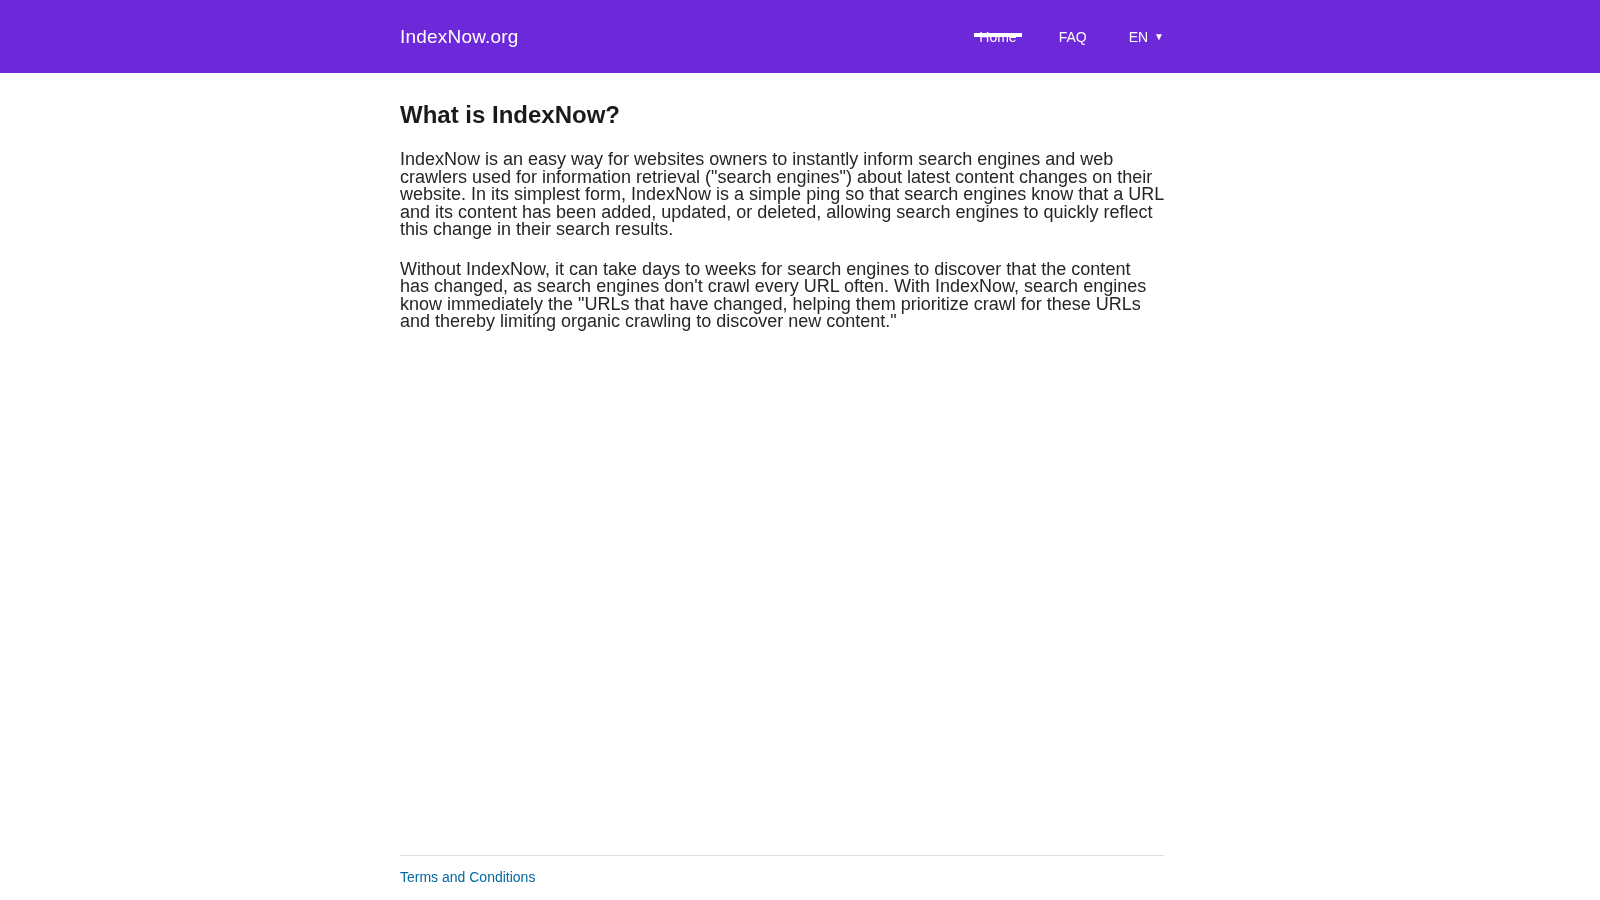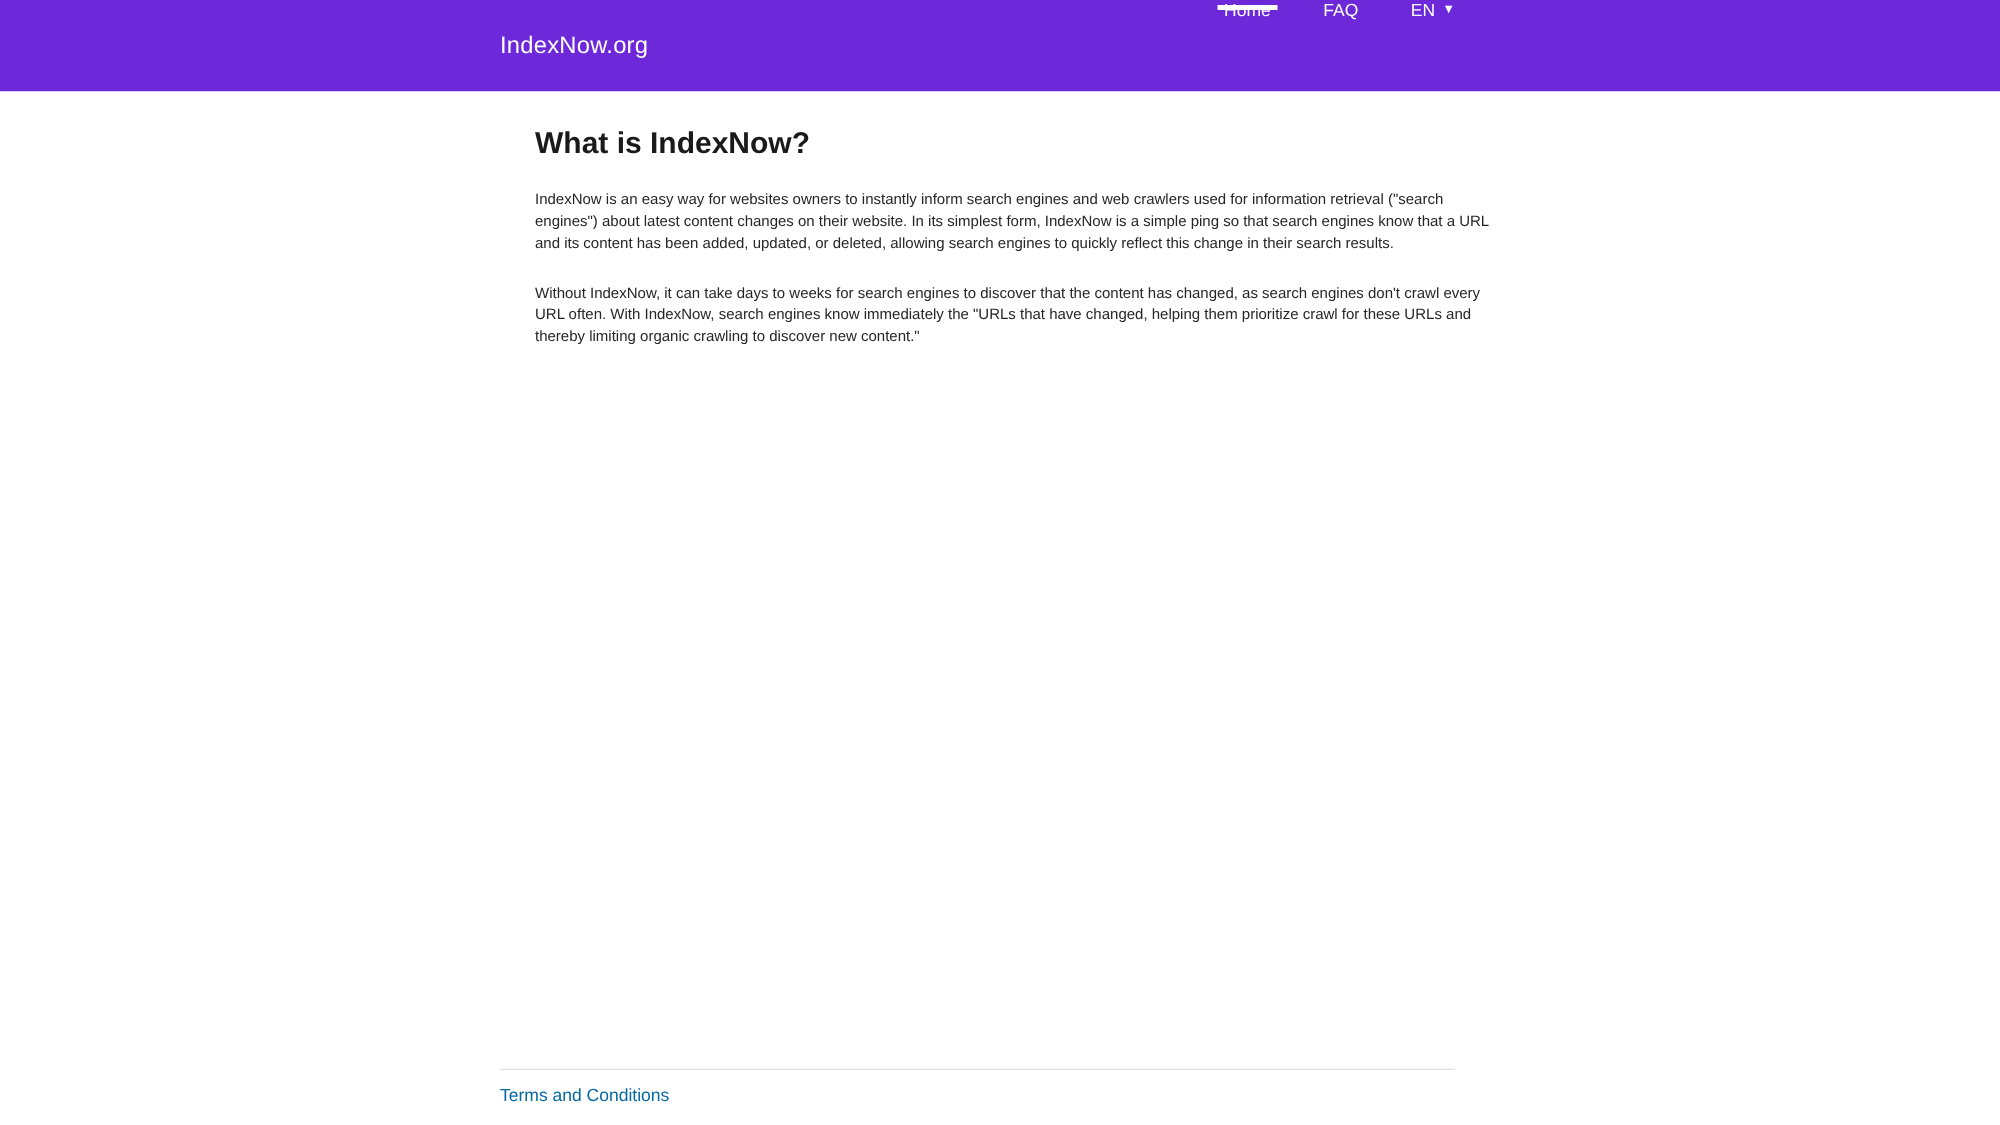--- a/index.html
+++ b/index.html
@@ -32,21 +32,21 @@
   }
   .logo {
     align-self: center;
     color: #ffffff;
     font-size: 19px;
     letter-spacing: 0.2px;
     cursor: pointer;
   }
   nav {
     display: flex;
-    align-items: flex-start;
+    align-items: center;
   }
   .nav-item {
     position: relative;
     display: flex;
     align-items: center;
     padding: 0 21px;
     color: #ffffff;
     font-size: 14px;
     cursor: pointer;
     white-space: nowrap;
@@ -62,31 +62,30 @@
     background: #ffffff;
   }
   .chevron {
     font-size: 10px;
     margin-left: 6px;
     line-height: 1;
   }
   
   main {
     flex: 1 1 auto;
-    margin-left: 28px;
   }
   h1 {
     margin: 28px 0 22px 0;
     font-size: 24px;
     font-weight: 600;
     color: #1a1a1a;
   }
   main p {
     margin: 0 0 22px 0;
-    font-size: 12px;
+    font-size: 18px;
     line-height: 17.5px;
     color: #262626;
   }
   
   footer {
     flex: 0 0 auto;
   }
   .footer-inner {
     border-top: 1px solid #dedede;
     padding: 12px 0 14px 0;

